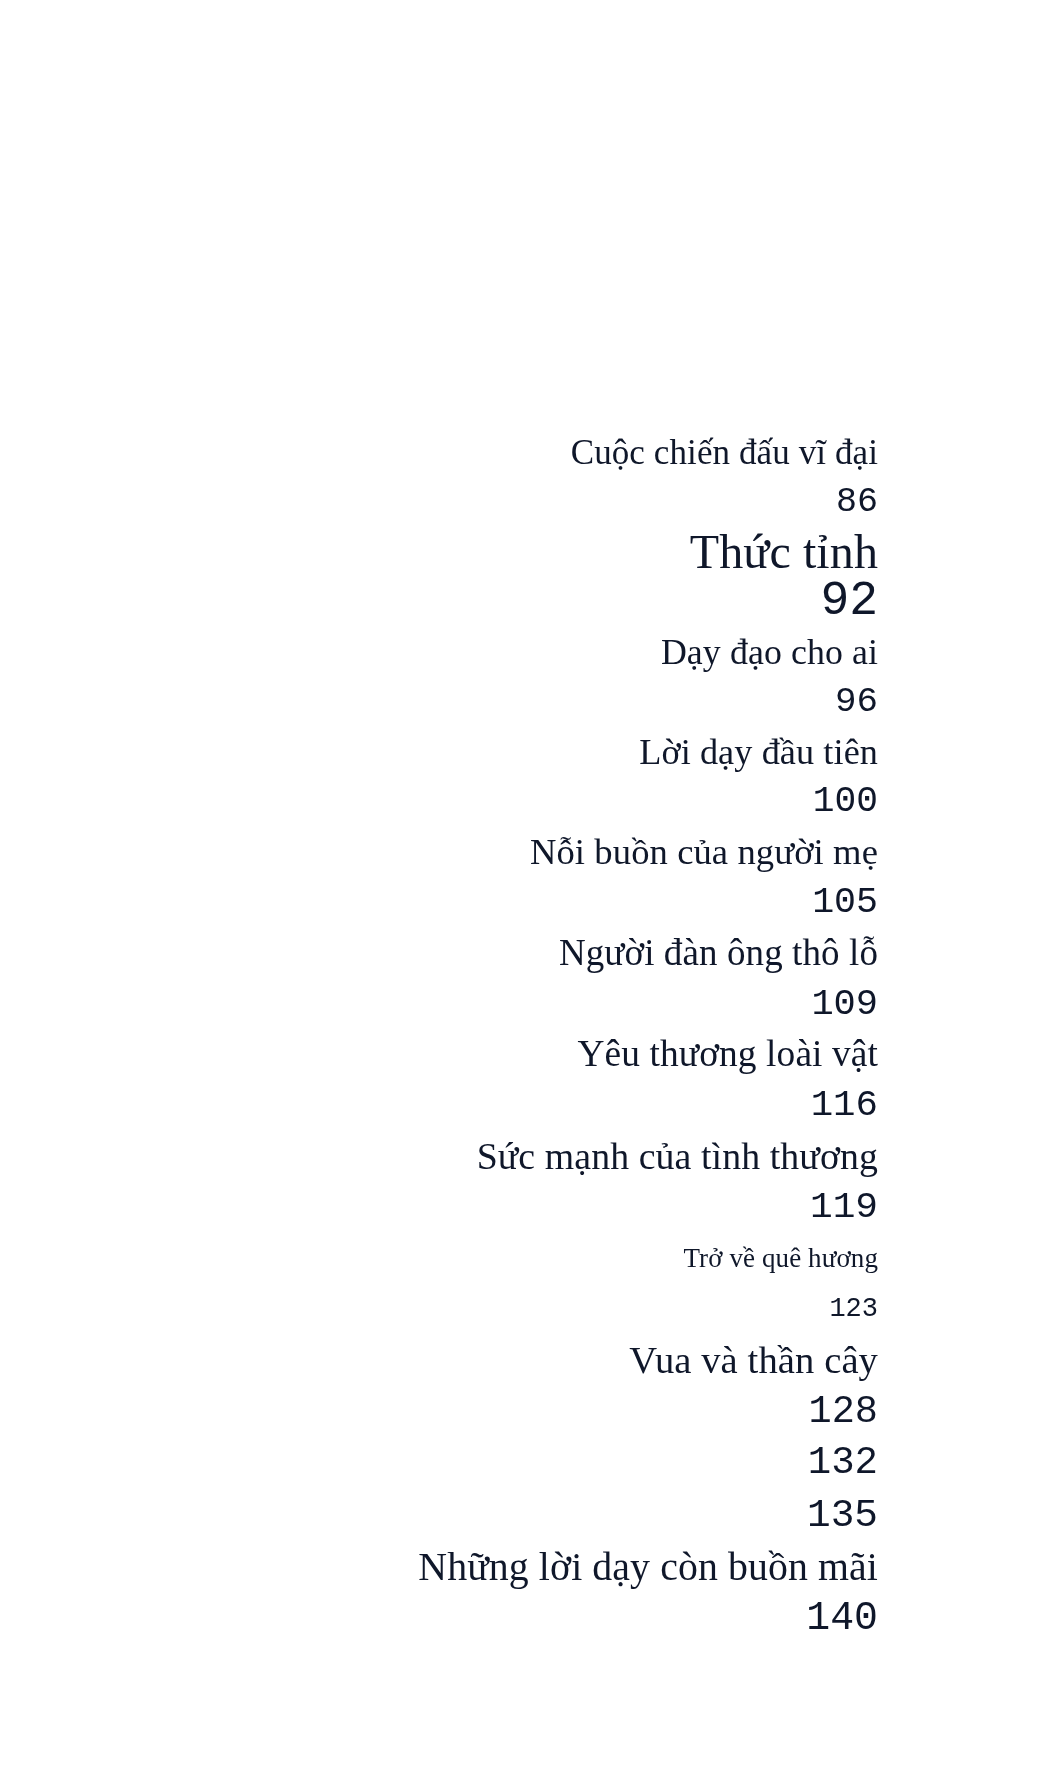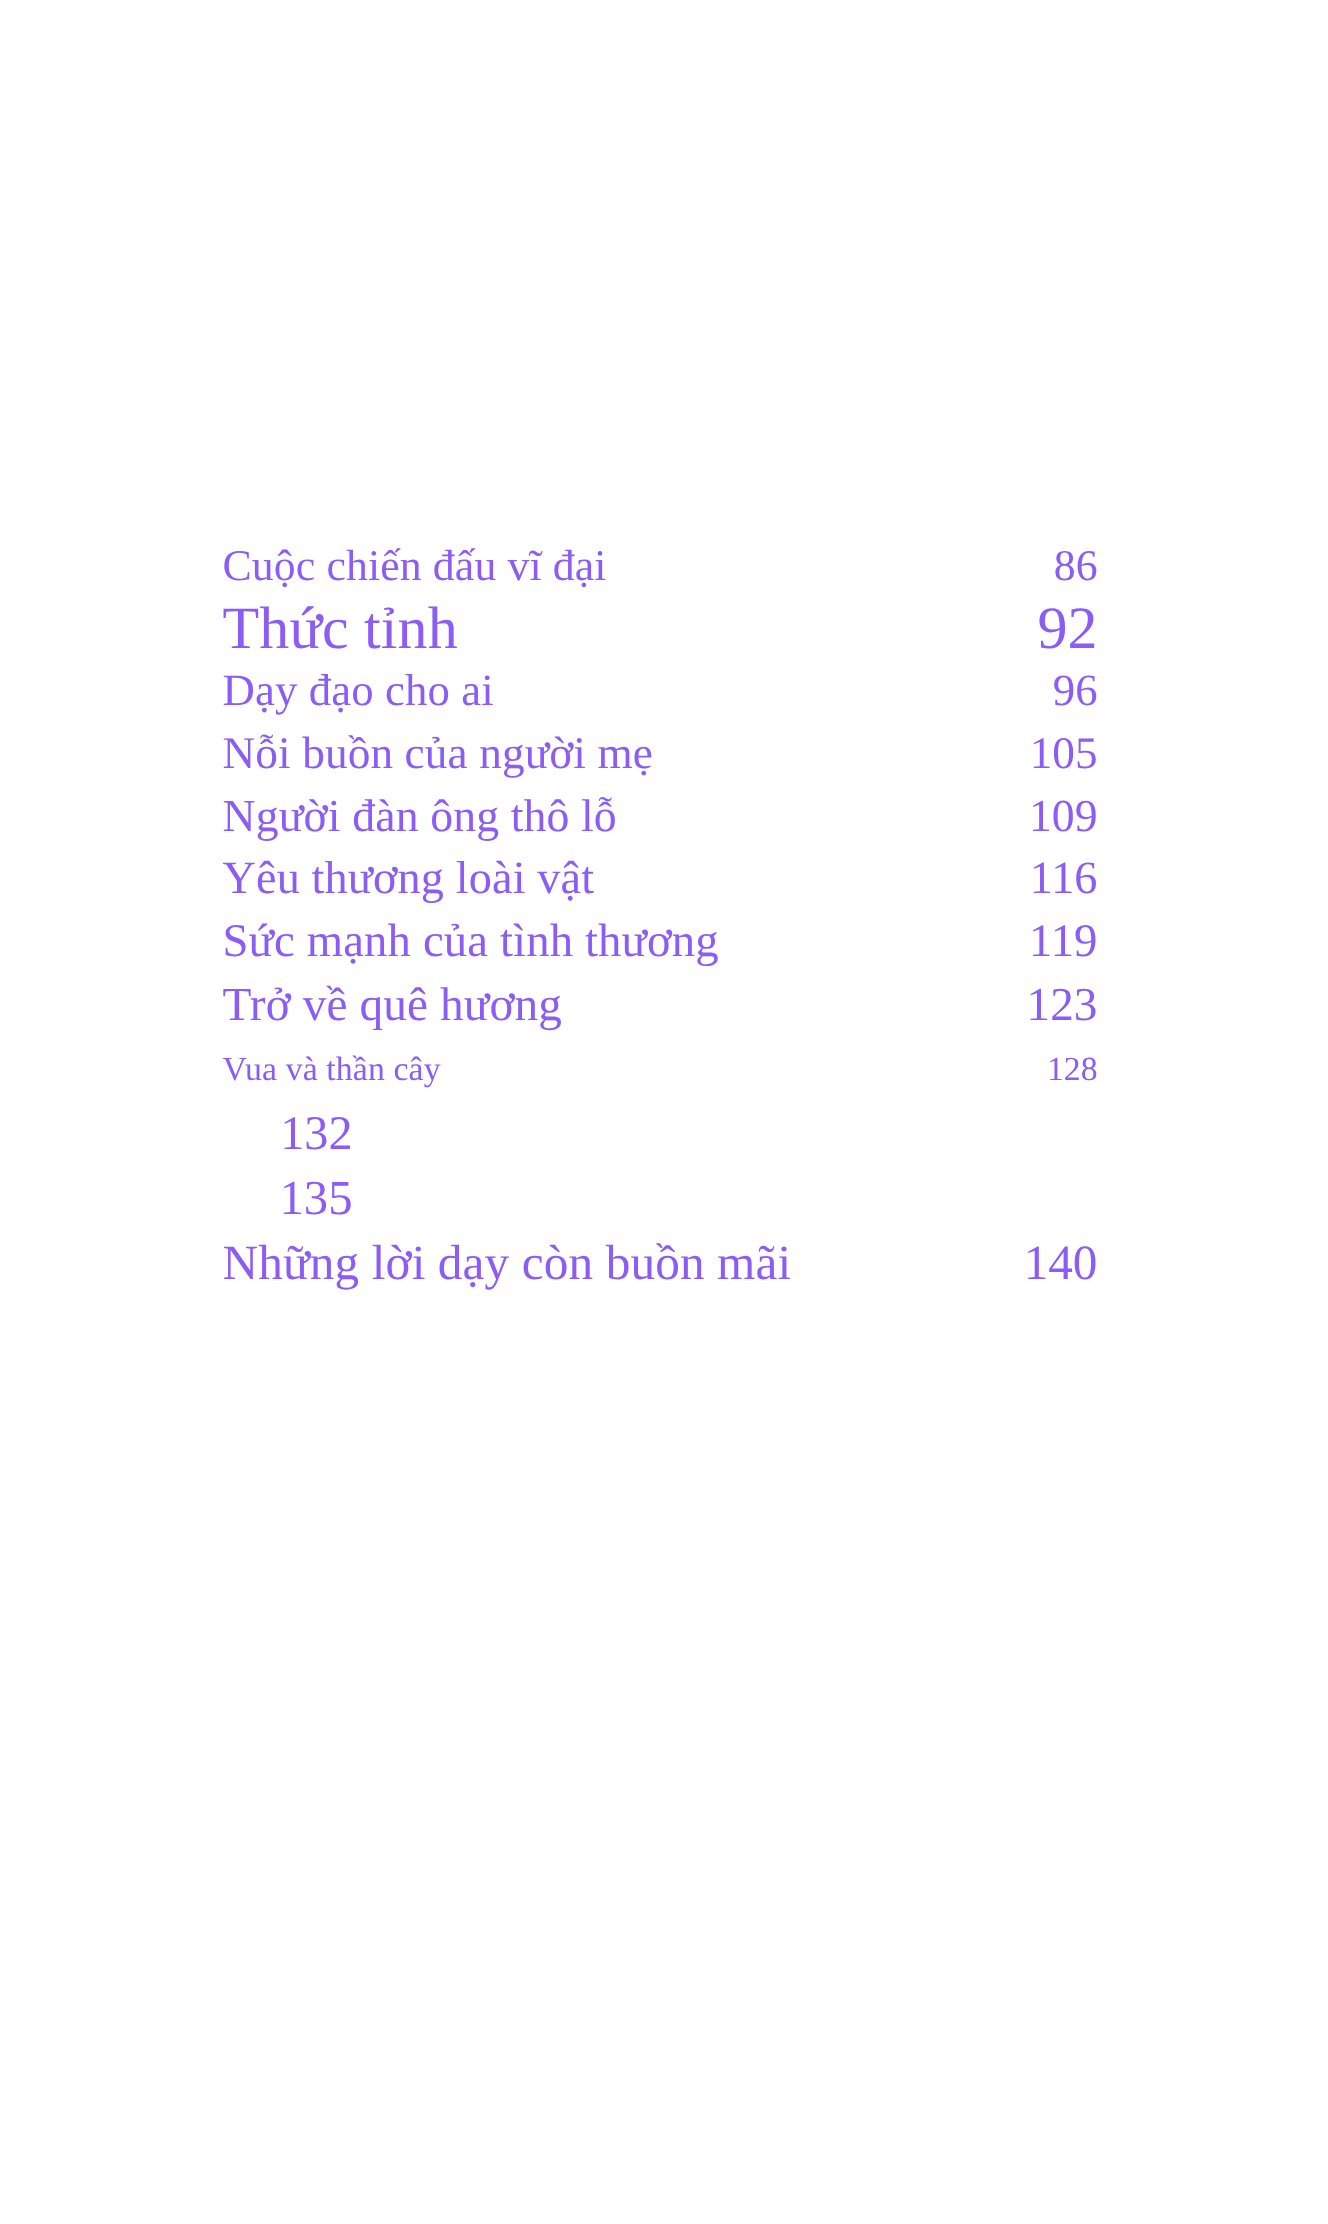--- a/index.html
+++ b/index.html
@@ -28,33 +28,35 @@
     left: 178px;
     top: 428px;
     width: 700px;
   }
 
   .toc-entry {
     display: flex;
     align-items: flex-end;
     justify-content: space-between;
     width: 100%;
-    color: #8b5cf6;
+    color: #0f172a;
     white-space: nowrap;
+    flex-direction: column;
   }
 
   .toc-title {
     text-align: left;
     letter-spacing: 0.1px;
   }
 
   .toc-page {
     text-align: right;
     flex: 0 0 auto;
     font-variant-numeric: lining-nums;
+    font-family: Liberation Mono, monospace;
   }
 
   
   .toc-entry:nth-child(1)  { font-size: 35.0px; line-height: 49.6px; }
   .toc-entry:nth-child(2)  { font-size: 48px; line-height: 49.8px; }
   .toc-entry:nth-child(3)  { font-size: 35.8px; line-height: 50.0px; }
   .toc-entry:nth-child(4)  { font-size: 36.2px; line-height: 50.2px; }
   .toc-entry:nth-child(5)  { font-size: 36.6px; line-height: 50.4px; }
   .toc-entry:nth-child(6)  { font-size: 37.0px; line-height: 50.6px; }
   .toc-entry:nth-child(7)  { font-size: 37.4px; line-height: 50.8px; }
@@ -81,20 +83,24 @@
       </div>
       <div class="toc-entry">
         <span class="toc-title">Thức tỉnh</span>
         <span class="toc-page">92</span>
       </div>
       <div class="toc-entry">
         <span class="toc-title">Dạy đạo cho ai</span>
         <span class="toc-page">96</span>
       </div>
       <div class="toc-entry">
+        <span class="toc-title">Lời dạy đầu tiên</span>
+        <span class="toc-page">100</span>
+      </div>
+      <div class="toc-entry">
         <span class="toc-title">Nỗi buồn của người mẹ</span>
         <span class="toc-page">105</span>
       </div>
       <div class="toc-entry">
         <span class="toc-title">Người đàn ông thô lỗ</span>
         <span class="toc-page">109</span>
       </div>
       <div class="toc-entry">
         <span class="toc-title">Yêu thương loài vật</span>
         <span class="toc-page">116</span>

